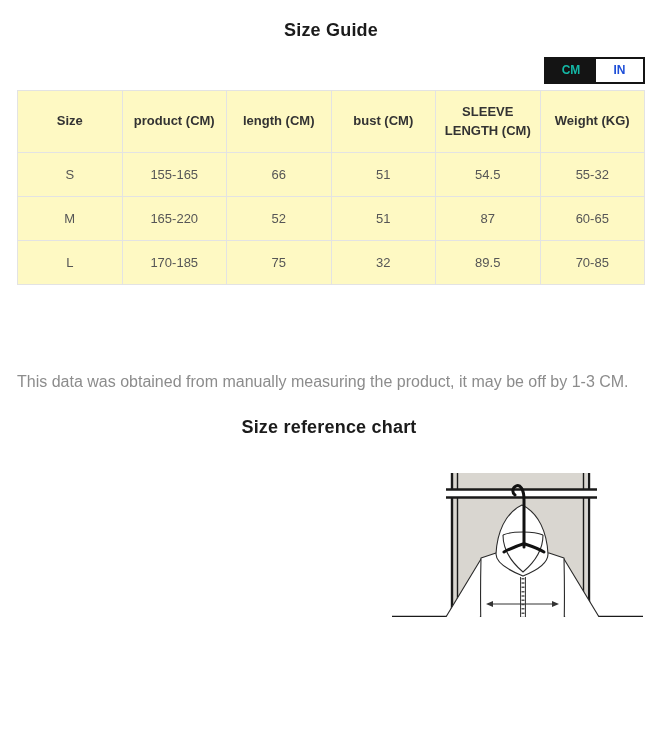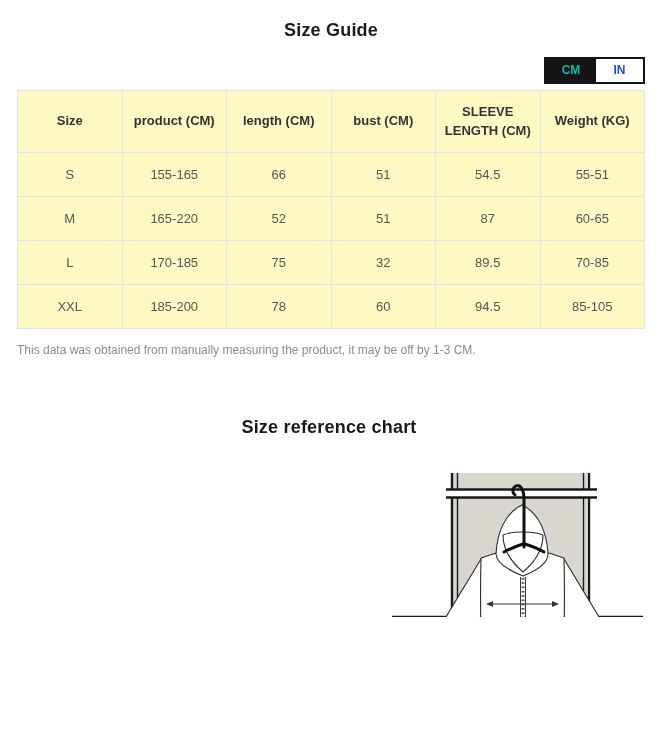--- a/index.html
+++ b/index.html
@@ -28,21 +28,21 @@
   .size-table th,.size-table td{
     border:1px solid #e3e3e3;text-align:center;vertical-align:middle;
     font-family:"Liberation Sans",sans-serif;
   }
   .size-table th{
     height:53px;font-size:13px;font-weight:bold;color:#333;
     padding:4px 8px;line-height:1.45;
   }
   .size-table td{height:41px;font-size:13px;font-weight:normal;color:#565656;}
   .disclaimer{
-    position:absolute;top:343px;left:17px;font-size:12px;color:#8c8c8c;
+    position:absolute;top:373px;left:17px;font-size:16px;color:#8c8c8c;
   }
   .section-title{
     position:absolute;top:417px;left:0;right:4px;text-align:center;
     font-size:18px;font-weight:bold;color:#1b1b1b;letter-spacing:.2px;
   }
   svg.illus{position:absolute;left:330px;top:455px;display:block;}
   .wm{font-family:"Liberation Sans",sans-serif;font-size:18px;fill:#ffffff;opacity:.78;}
 </style>
 </head>
 <body>
@@ -67,45 +67,37 @@
           <th>Weight (KG)</th>
         </tr>
     </thead>
     <tbody>
         <tr>
           <td>S</td>
           <td>155-165</td>
           <td>66</td>
           <td>51</td>
           <td>54.5</td>
-          <td>55-51</td>
+          <td>55-32</td>
         </tr>
         <tr>
           <td>M</td>
           <td>165-220</td>
           <td>52</td>
           <td>51</td>
           <td>87</td>
           <td>60-65</td>
         </tr>
         <tr>
           <td>L</td>
           <td>170-185</td>
           <td>75</td>
           <td>32</td>
           <td>89.5</td>
           <td>70-85</td>
-        </tr>
-        <tr>
-          <td>XXL</td>
-          <td>185-200</td>
-          <td>78</td>
-          <td>60</td>
-          <td>94.5</td>
-          <td>85-105</td>
         </tr>
       </tbody>
   </table>
 
   <div class="disclaimer">This data was obtained from manually measuring the product, it may be off by 1-3 CM.</div>
 
   <div class="section-title">Size reference chart</div>
 
   <svg class="illus" width="332" height="280" viewBox="330 455 332 280" xmlns="http://www.w3.org/2000/svg">
 

